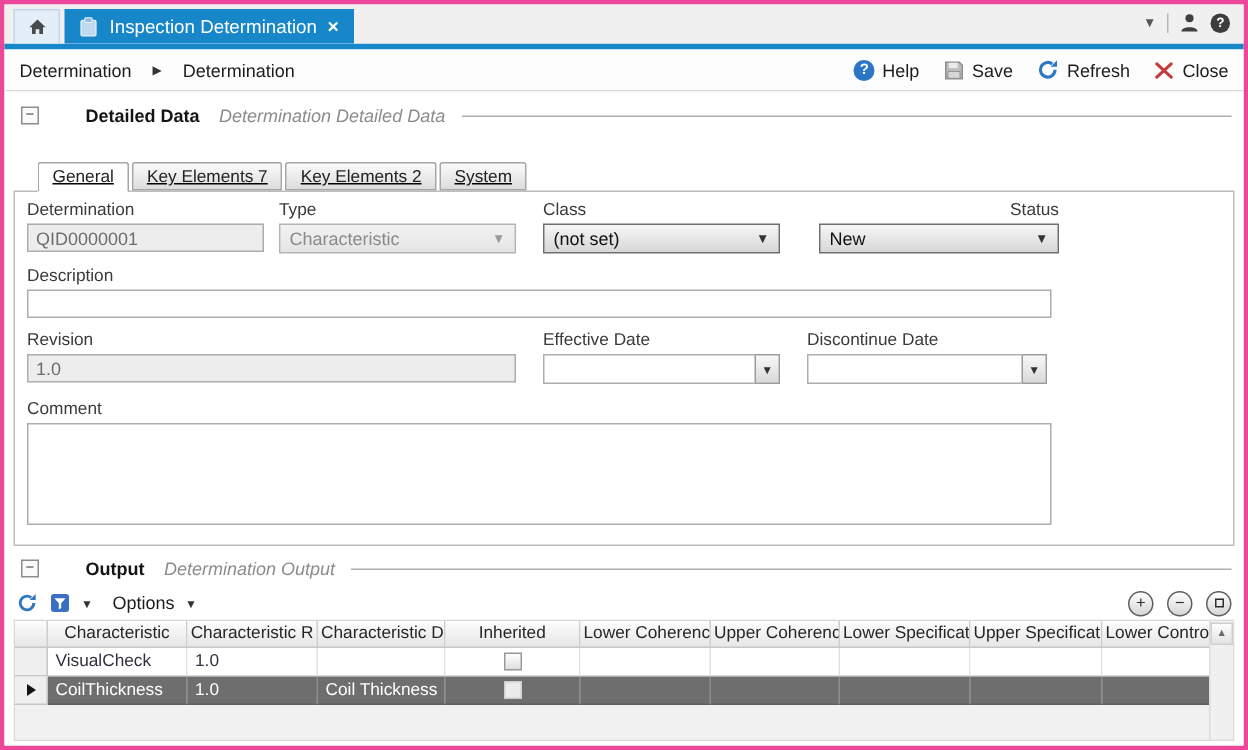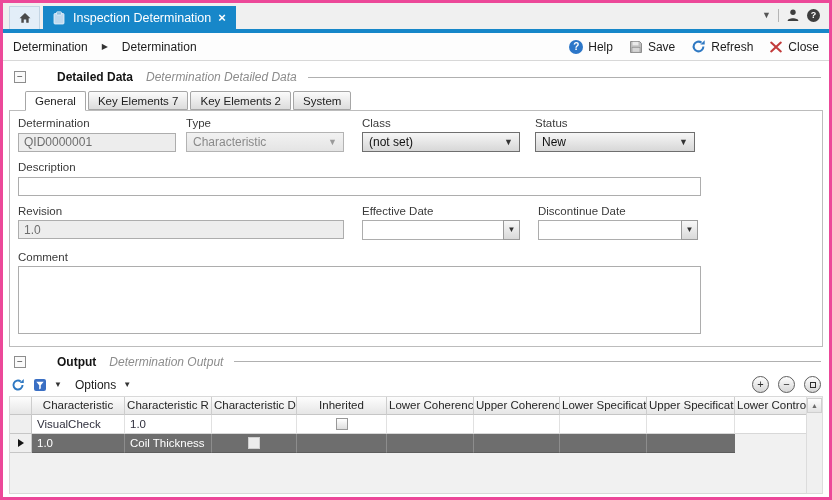--- a/index.html
+++ b/index.html
@@ -69,21 +69,21 @@
   .sec-head { display:flex; align-items:center; height:18px; margin-top:7px; font-size:12px; flex:0 0 auto; }
   .collapse-box {
     width:12px; height:12px; border:1px solid #8d8d8d; background:#fafafa;
     color:#444; font-size:10px; line-height:9px; text-align:center; cursor:pointer;
     margin-left:5px; flex:0 0 auto;
   }
   .sec-title { font-weight:bold; color:#141414; margin-left:31px; white-space:nowrap; }
   .sec-sub { font-style:italic; color:#8c8c8c; margin-left:13px; white-space:nowrap; }
   .sec-line { flex:1; height:1px; background:#b0b0b0; margin:0 2px 0 11px; }
   
-  .ftabs { display:flex; margin-top:5px; padding-left:16px; position:relative; z-index:2; flex:0 0 auto; }
+  .ftabs { display:flex; margin-top:22px; padding-left:16px; position:relative; z-index:2; flex:0 0 auto;text-decoration:underline; }
   .ftab {
     font-size:11.5px; color:#222; padding:3px 9px 2px;
     background:linear-gradient(#fbfbfb,#dcdcdc);
     border:1px solid #a6a6a6; border-radius:2px 2px 0 0;
     margin-right:2px; cursor:pointer; margin-bottom:0;
   }
   .ftab.active { background:#fff; border-bottom:1px solid #fff; margin-bottom:-1px; padding-bottom:3px; }
   .panel {
     border:1px solid #bcbcbc; background:#fff;
     padding:6px 8px 8px; flex:0 0 auto;
@@ -271,21 +271,21 @@
             <span class="arrow">▼</span>
           </div>
         </div>
         <div class="fcol" style="width:158px; margin-left:18px;">
           <div class="flabel">Class</div>
           <div class="combo">
             <span>(not set)</span>
             <span class="arrow">▼</span>
           </div>
         </div>
-        <div class="fcol" style="width:160px; margin-left:15px;">
+        <div class="fcol" style="width:160px; margin-left:26px;text-align:right;">
           <div class="flabel">Status</div>
           <div class="combo">
             <span>New</span>
             <span class="arrow">▼</span>
           </div>
         </div>
       </div>
 
       <div class="frow">
         <div class="fcol" style="width:683px;">
@@ -377,20 +377,21 @@
           <div class="gc"></div>
           <div class="gc"></div>
           <div class="gc"></div>
           <div class="gc" style="border-right:none;"></div>
         </div>
 
         <div class="grid sel">
           <div class="grh">
               <span class="row-marker"></span>
             </div>
+          <div class="gc">CoilThickness</div>
           <div class="gc">1.0</div>
           <div class="gc">Coil Thickness</div>
           <div class="gc center"><span class="cbx"></span></div>
           <div class="gc"></div>
           <div class="gc"></div>
           <div class="gc"></div>
           <div class="gc"></div>
           <div class="gc" style="border-right:none;"></div>
         </div>
         <div class="grid-filler"></div>

